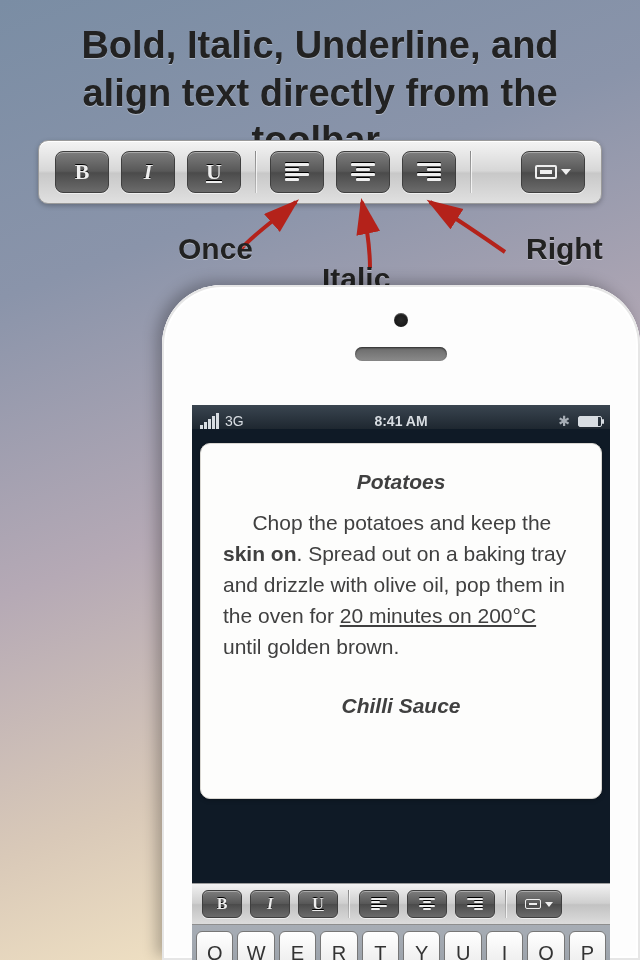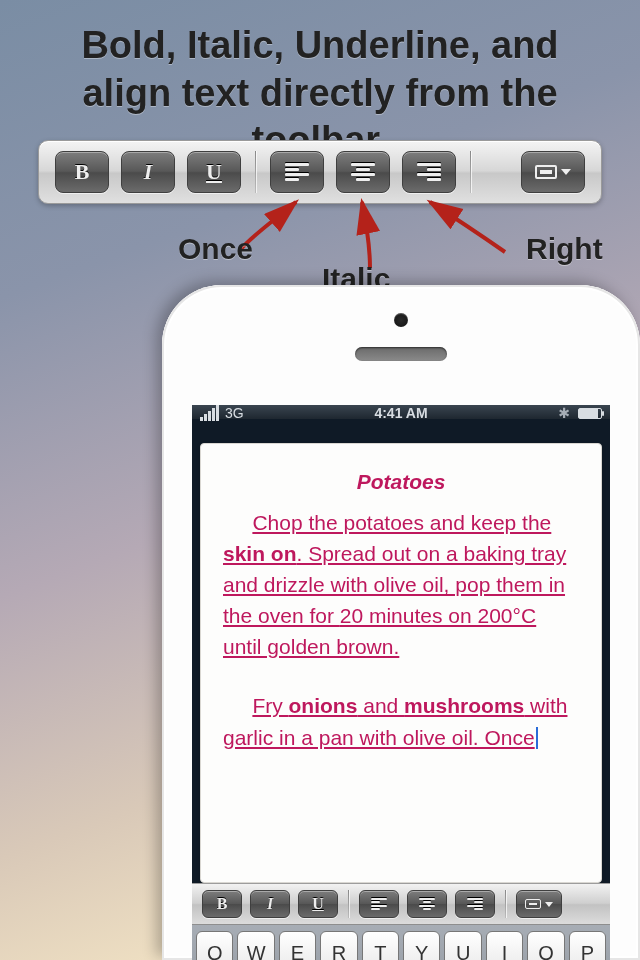--- a/index.html
+++ b/index.html
@@ -67,45 +67,45 @@
   .camera { position:absolute; left:50%; top:28px; transform:translateX(-50%);
     width:14px; height:14px; border-radius:50%; background:radial-gradient(#2a2a2a,#111);
     box-shadow: inset 0 1px 1px rgba(255,255,255,.3);
   }
   .screen {
     position:absolute; left:30px; right:30px; top:120px; bottom:0;
     background:#0f1a26;
     overflow:hidden;
   }
   .statusbar {
-    height:14px; background:linear-gradient(#3a4550,#1e2730);
-    color:#d8dde2; display:flex; align-items:flex-start; font-size:14px; padding:0 8px;
+    height:24px; background:linear-gradient(#3a4550,#1e2730);
+    color:#d8dde2; display:flex; align-items:flex-end; font-size:14px; padding:0 8px;
     font-family:"Helvetica Neue",sans-serif;
     justify-content:space-between;
   }
   .sb-left { display:flex; align-items:center; gap:6px; }
   .sb-center { font-weight:600; }
   .sb-right { display:flex; align-items:center; gap:8px; }
   .sig { display:flex; align-items:flex-end; gap:1px; }
   .sig i { width:3px; background:#d8dde2; display:block; }
   .batt { width:24px; height:11px; border:1px solid #d8dde2; border-radius:2px; position:relative; }
   .batt::after{content:"";position:absolute;right:-3px;top:2px;width:2px;height:5px;background:#d8dde2;border-radius:1px;}
   .batt i{display:block;height:100%;width:85%;background:#d8dde2;}
   .bt-icon{font-size:14px;color:#a7aeb6;}
 
   .paper {
-    position:absolute; left:8px; right:8px; top:38px; height:440px;
-    background:#fdfdfc; border:1px solid #d9d7d2; border-radius:4px;
+    position:absolute; left:8px; right:8px; top:38px; height:356px;
+    background:#fdfdfc; border:1px solid #d9d7d2; border-radius:10px;
     box-shadow:0 2px 4px rgba(0,0,0,.18);
     padding:22px 22px;
     font-family:"Avenir Next","Avenir","Helvetica Neue",sans-serif;
-    color:#be185d; font-size:21px; line-height:1.48;
+    color:#404040; font-size:21px; line-height:1.48;
   }
   .paper h3{ text-align:center; font-weight:700; font-style:italic; font-size:21px; margin-bottom:10px;}
-  .paper p{ margin-bottom:28px; text-indent:1.4em;text-decoration:underline; }
+  .paper p{ margin-bottom:28px; text-indent:1.4em; }
   .ul{text-decoration:underline;}
   .cursor{ display:inline-block; width:2px; height:22px; background:#2a6bd8; vertical-align:-4px; margin-left:1px;}
 
   .mini-toolbar{
     position:absolute; left:0; right:0; top:478px; height:42px;
     background:linear-gradient(#f2f2f2,#cfcfcf 48%,#c2c2c2 52%,#dcdcdc);
     border-top:1px solid #9c9c9c; border-bottom:1px solid #8e8e8e;
     display:flex; align-items:center; padding:0 6px;
   }
   .mini-toolbar .tb-btn{ width:40px; height:28px; font-size:16px; margin:0 4px; border-radius:6px;}
@@ -196,37 +196,35 @@
       <div class="sb-left">
         <span class="sig">
             <i style="height:4px"></i>
             <i style="height:7px"></i>
             <i style="height:10px"></i>
             <i style="height:13px"></i>
             <i style="height:16px"></i>
           </span>
         <span>3G</span>
       </div>
-      <div class="sb-center">4:41 AM</div>
+      <div class="sb-center">8:41 AM</div>
       <div class="sb-right">
         <span class="bt-icon">✱</span>
         <span class="batt">
             <i></i>
           </span>
       </div>
     </div>
 
     <div class="paper">
       <h3>Potatoes</h3>
       <p>
         <span>Chop the potatoes and keep the </span><b>skin on</b><span>. Spread out on a baking tray and drizzle with olive oil, pop them in the oven for </span><span class="ul">20 minutes on 200°C</span><span> until golden brown.</span>
       </p>
-      <p style="margin-bottom:0">
-        <span>Fry </span><b>onions</b><span> and </span><b>mushrooms</b><span> with garlic in a pan with olive oil. Once</span><span class="cursor"></span>
-      </p>
+      <h3>Chilli Sauce</h3>
     </div>
 
     <div class="mini-toolbar">
       <div class="tb-btn">B</div>
       <div class="tb-btn ital">I</div>
       <div class="tb-btn und">U</div>
       <div class="divider"></div>
       <div class="tb-btn">
           <span class="align-lines">
             <span style="width:100%"></span>

